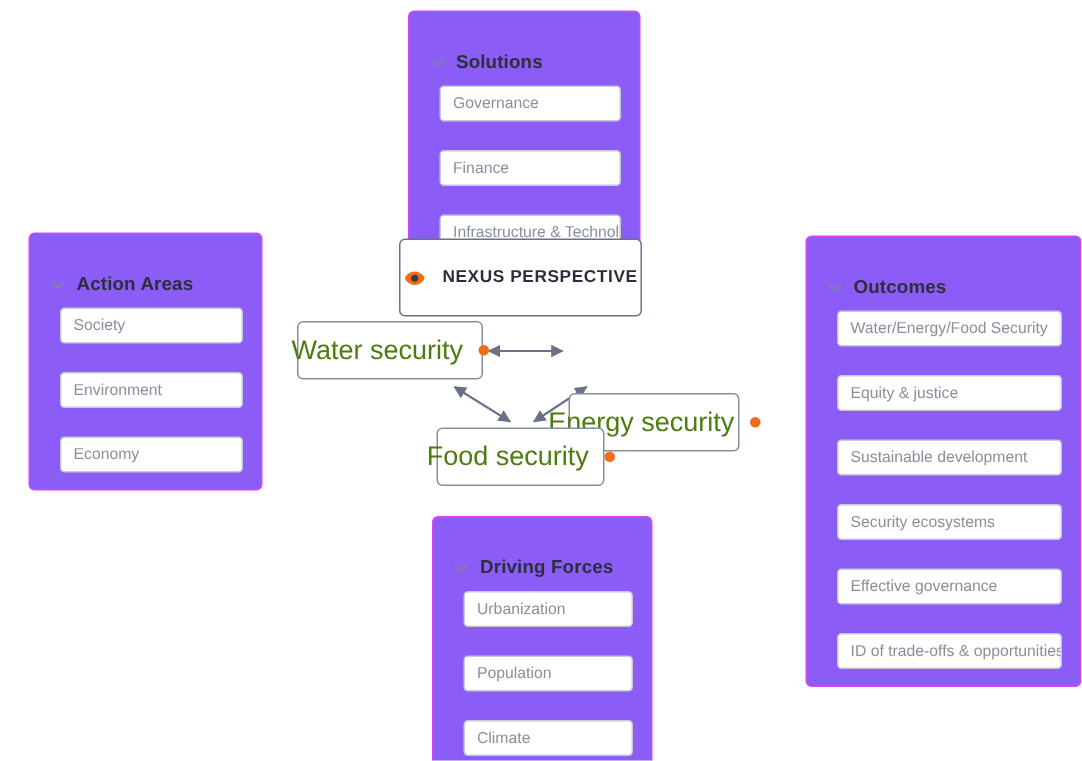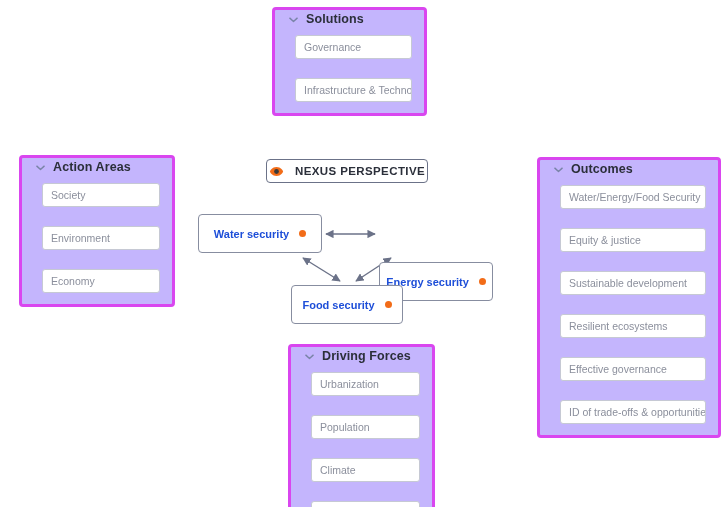--- a/index.html
+++ b/index.html
@@ -20,24 +20,24 @@
     position: absolute;
     inset: 0;
     width: 721px;
     height: 507px;
   }
 
   
   .panel {
     position: absolute;
     box-sizing: border-box;
-    background: #c4b5fd;
-    border: 3px solid #d946ef;
+    background: #8b5cf6;
+    border: 1px solid #d946ef;
     border-radius: 4px;
-    padding: 2px 11px 11px 11px;
+    padding: 26px 11px 11px 11px;
   }
   .panel-header {
     display: flex;
     align-items: center;
     gap: 7px;
     margin: 0 0 9px 2px;
   }
   .chevron-icon {
     display: inline-block;
     width: 11px;
@@ -80,21 +80,21 @@
   #panel-action-areas    { left: 19px;  top: 155px; width: 156px; }
   #panel-outcomes        { left: 537px; top: 157px; width: 184px; }
   #panel-driving-forces  { left: 288px; top: 344px; width: 147px; }
 
   
   #nexus-perspective {
     position: absolute;
     left: 266px;
     top: 159px;
     width: 162px;
-    height: 24px;
+    height: 52px;
     box-sizing: border-box;
     background: #ffffff;
     border: 1.5px solid #6b7288;
     border-radius: 4px;
     display: flex;
     align-items: center;
     justify-content: center;
     gap: 11px;
   }
   .eye-icon {
@@ -119,23 +119,23 @@
     background: #ffffff;
     border: 1.5px solid #878da0;
     border-radius: 4px;
     display: flex;
     align-items: center;
     justify-content: center;
     gap: 10px;
     z-index: 3;
   }
   .node-label {
-    font-size: 11px;
-    font-weight: bold;
-    color: #1d4ed8;
+    font-size: 18px;
+    font-weight: normal;
+    color: #4d7c0f;
     white-space: nowrap;
   }
   .node-dot {
     width: 7px;
     height: 7px;
     border-radius: 50%;
     background: #f26c18;
     flex: 0 0 auto;
   }
   #node-water  { left: 198px; top: 214px; width: 124px; height: 39px; }
@@ -187,20 +187,23 @@
           <path d="M2 4.5 L6 8.2 L10 4.5" fill="none" stroke="#7a84a8" stroke-width="1.5" stroke-linecap="round" stroke-linejoin="round"></path>
         </svg>
       </span>
       <span class="panel-title">Solutions</span>
     </div>
     <div class="panel-items">
       <div class="panel-item">
         <span>Governance</span>
       </div>
       <div class="panel-item">
+        <span>Finance</span>
+      </div>
+      <div class="panel-item">
         <span>Infrastructure &amp; Technology</span>
       </div>
     </div>
   </div>
 
   <div class="panel" id="panel-action-areas">
     <div class="panel-header">
       <span class="chevron-icon">
         <svg viewBox="0 0 12 12" width="11" height="11" xmlns="http://www.w3.org/2000/svg">
           <path d="M2 4.5 L6 8.2 L10 4.5" fill="none" stroke="#7a84a8" stroke-width="1.5" stroke-linecap="round" stroke-linejoin="round"></path>
@@ -234,21 +237,21 @@
       <div class="panel-item">
         <span>Water/Energy/Food Security</span>
       </div>
       <div class="panel-item">
         <span>Equity &amp; justice</span>
       </div>
       <div class="panel-item">
         <span>Sustainable development</span>
       </div>
       <div class="panel-item">
-        <span>Resilient ecosystems</span>
+        <span>Security ecosystems</span>
       </div>
       <div class="panel-item">
         <span>Effective governance</span>
       </div>
       <div class="panel-item">
         <span>ID of trade-offs &amp; opportunities</span>
       </div>
     </div>
   </div>
 

